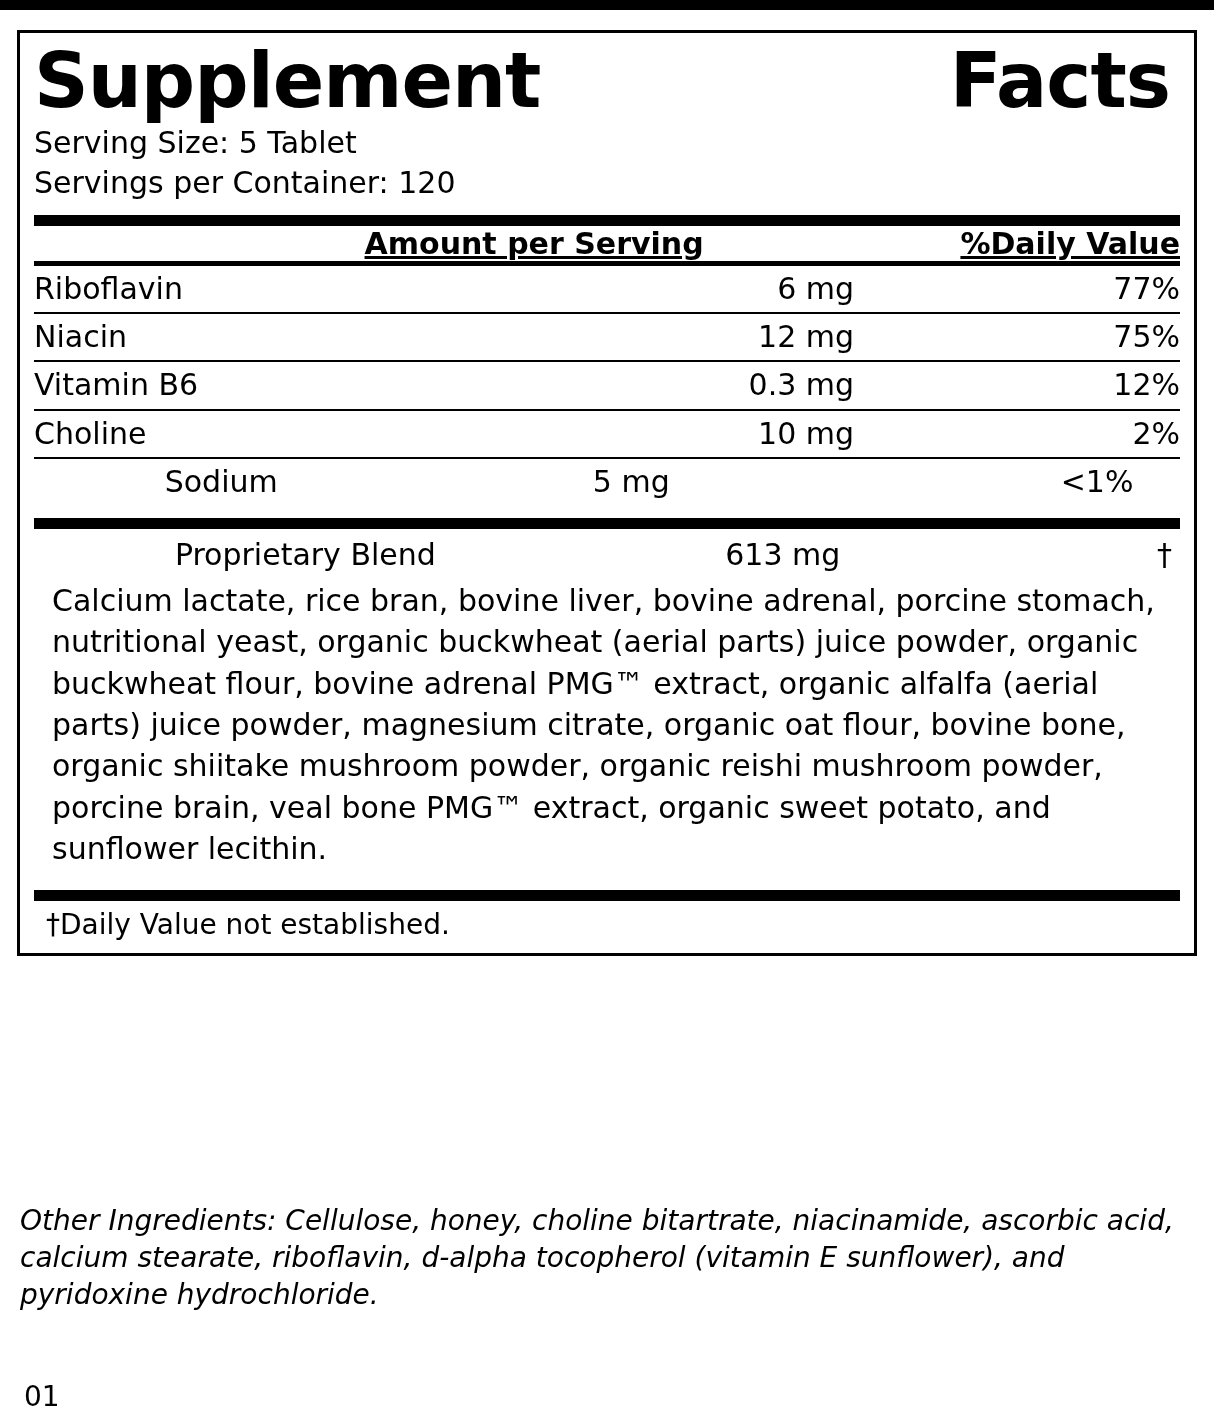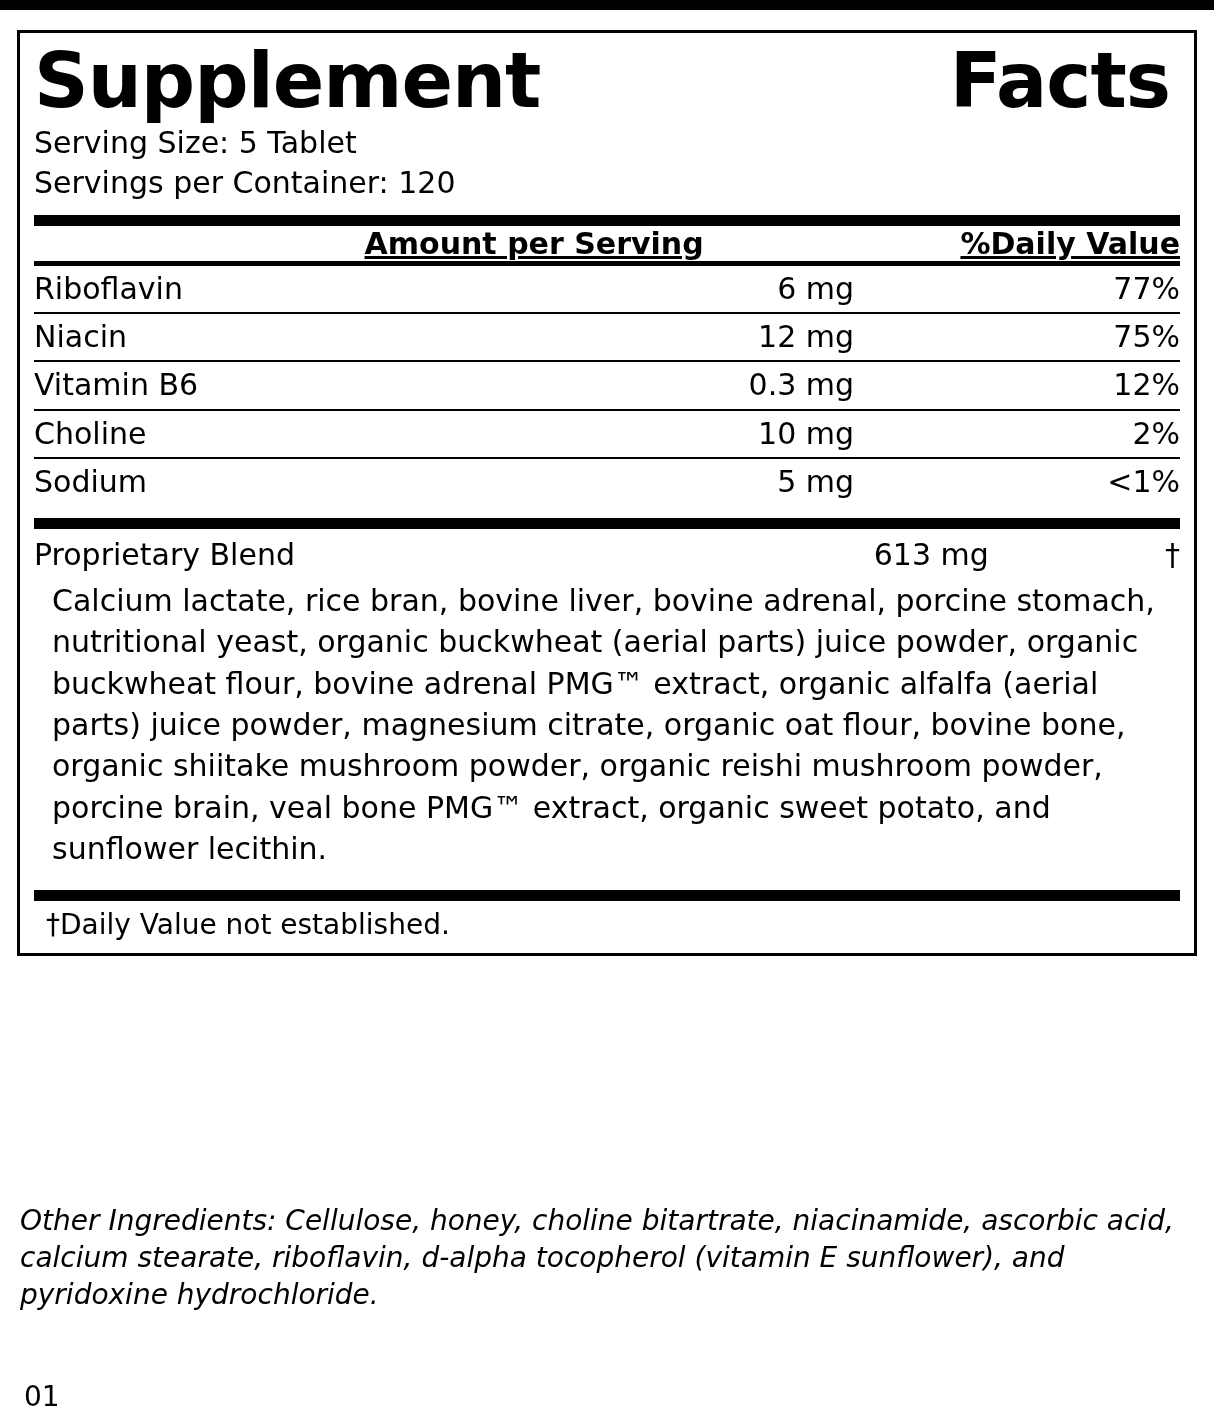--- a/index.html
+++ b/index.html
@@ -82,21 +82,21 @@
   .hdr-amount { text-align: right; padding-right: 86px !important; }
   .hdr-dv { text-align: right; }
   .col-name { text-align: left; }
   .col-amt { text-align: right; padding-right: 160px !important; }
   .col-dv  { text-align: right; }
   .facts tbody tr td {
     padding: 5px 0 6px 0;
     border-bottom: 2px solid #000;
     line-height: 1.18;
   }
-  .facts tbody tr:last-child td { border-bottom: none; }
+  .facts tbody tr:last-child td { border-bottom: none; text-align: center; }
   .blend-row td {
     border-bottom: none !important;
     padding-top: 8px !important;
   }
   .blend-list {
     font-size: 30px;
     line-height: 1.38;
     padding: 2px 6px 8px 18px;
     text-align: left;
   }

